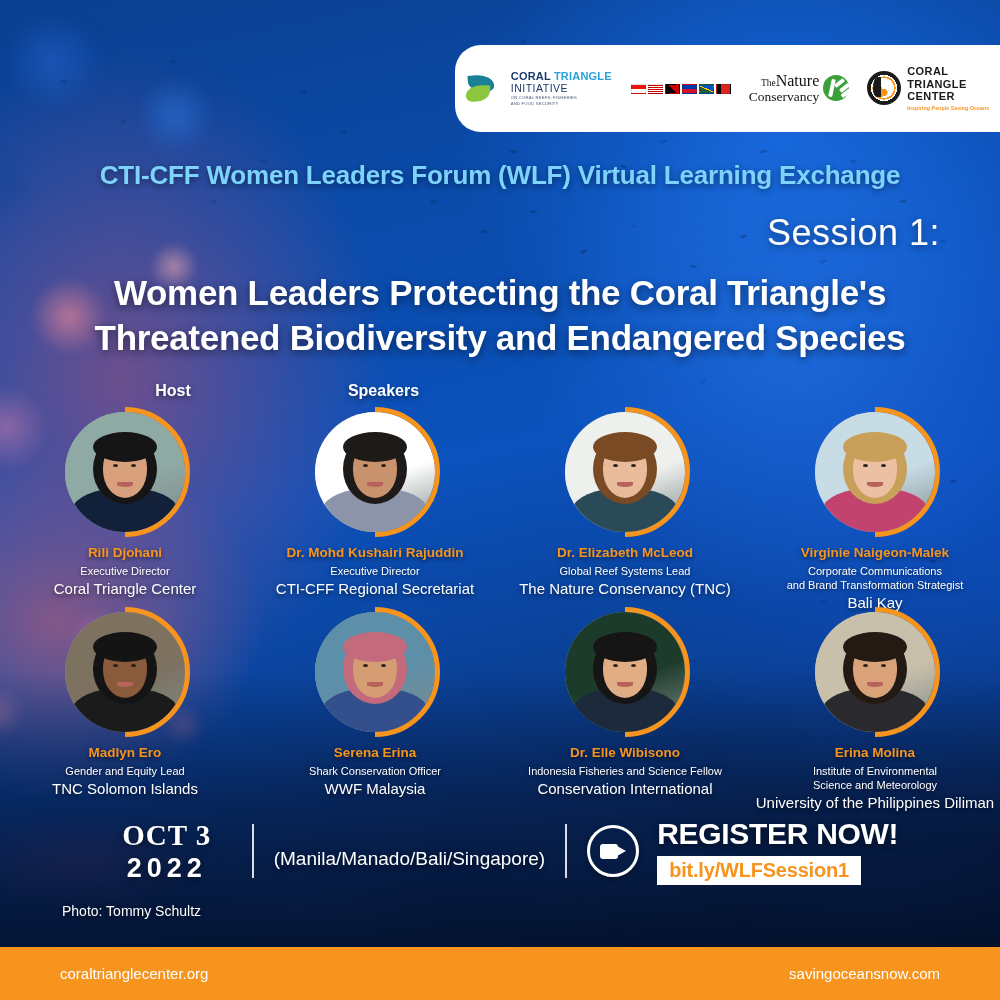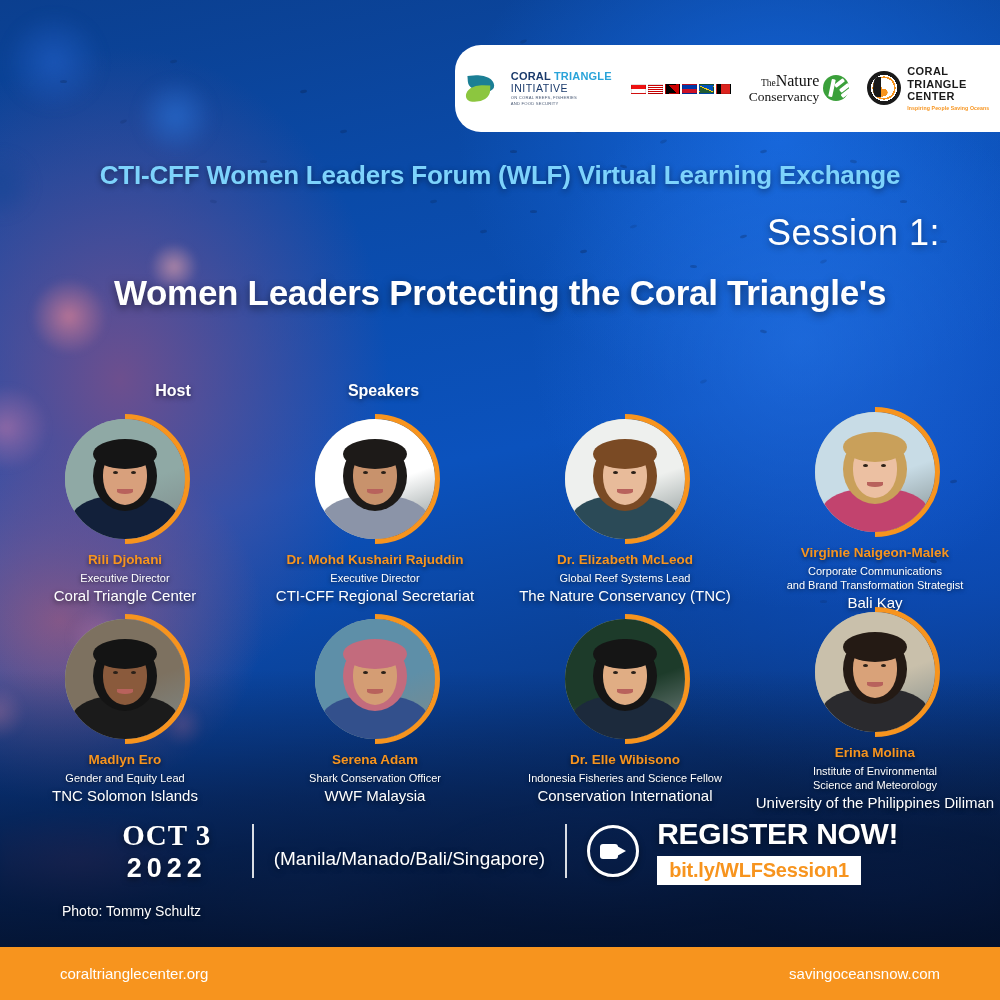--- a/index.html
+++ b/index.html
@@ -158,21 +158,21 @@
   .section-label {
     position:absolute; color:#fff; font-size:16px; font-weight:bold;
     text-shadow:0 2px 5px rgba(0,0,0,.5);
   }
   #host-label { left:128px; top:382px; width:90px; text-align:center; }
   #speakers-label { left:316px; top:382px; width:135px; text-align:center; }
 
   .row { position:absolute; left:0; right:0; display:flex; }
   #row1 { top:412px; }
   #row2 { top:612px; }
-  .person { flex:1; display:flex; flex-direction:column; align-items:center;justify-content:center; }
+  .person { flex:1; display:flex; flex-direction:column; align-items:center; }
 
   .avatar-wrap { position:relative; width:120px; height:120px; }
   .avatar-ring {
     position:absolute; inset:-5px; border-radius:50%;
     border:5px solid #f7941e;
     clip-path:polygon(50% 0%, 130% 0%, 130% 130%, 50% 130%);
   }
   .avatar {
     position:absolute; inset:0; border-radius:50%; overflow:hidden;
     background:#9aa8a8;
@@ -343,20 +343,21 @@
         <div class="ctc-tag">Inspiring People Saving Oceans</div>
       </div>
     </div>
 
   </div>
 
   <div class="kicker">CTI-CFF Women Leaders Forum (WLF) Virtual Learning Exchange</div>
   <div class="session-no">Session 1:</div>
   <div class="headline">
     <div>Women Leaders Protecting the Coral Triangle's</div>
+    <div>Threatened Biodiversity and Endangered Species</div>
   </div>
 
   <div class="section-label" id="host-label">Host</div>
   <div class="section-label" id="speakers-label">Speakers</div>
 
   <div class="row" id="row1">
       <div class="person">
         <div class="avatar-wrap">
           <div class="avatar">
             <div class="bgfill" style="background:linear-gradient(160deg,#8fa9a5 0%, #8fa9a5 55%, rgba(0,0,0,.18) 100%)"></div>
@@ -456,21 +457,21 @@
             <div class="body" style="width:104px;height:44px;background:#33508c"></div>
             <div class="hair" style="left:28px;top:22px;width:64px;height:70px;background:#c36b7d"></div>
             <div class="face" style="left:38px;top:30px;width:44px;height:56px;background:#d49d74"></div>
             <div class="hair" style="left:28px;top:20px;width:64px;height:30px;background:#c36b7d"></div>
             <div class="eye" style="left:48px;top:52px"></div>
             <div class="eye" style="left:66px;top:52px"></div>
             <div class="mouth" style="left:52px;top:70px"></div>
           </div>
           <div class="avatar-ring"></div>
         </div>
-        <div class="pname">Serena Adam</div>
+        <div class="pname">Serena Erina</div>
         <div class="prole" style="white-space: pre-line;">Shark Conservation Officer</div>
         <div class="porg">WWF Malaysia</div>
       </div>
       <div class="person">
         <div class="avatar-wrap">
           <div class="avatar">
             <div class="bgfill" style="background:linear-gradient(160deg,#1d3b2a 0%, #1d3b2a 55%, rgba(0,0,0,.18) 100%)"></div>
             <div class="body" style="width:104px;height:44px;background:#1c2a3c"></div>
             <div class="hair" style="left:28px;top:22px;width:64px;height:70px;background:#151515"></div>
             <div class="face" style="left:38px;top:30px;width:44px;height:56px;background:#e0ad84"></div>

